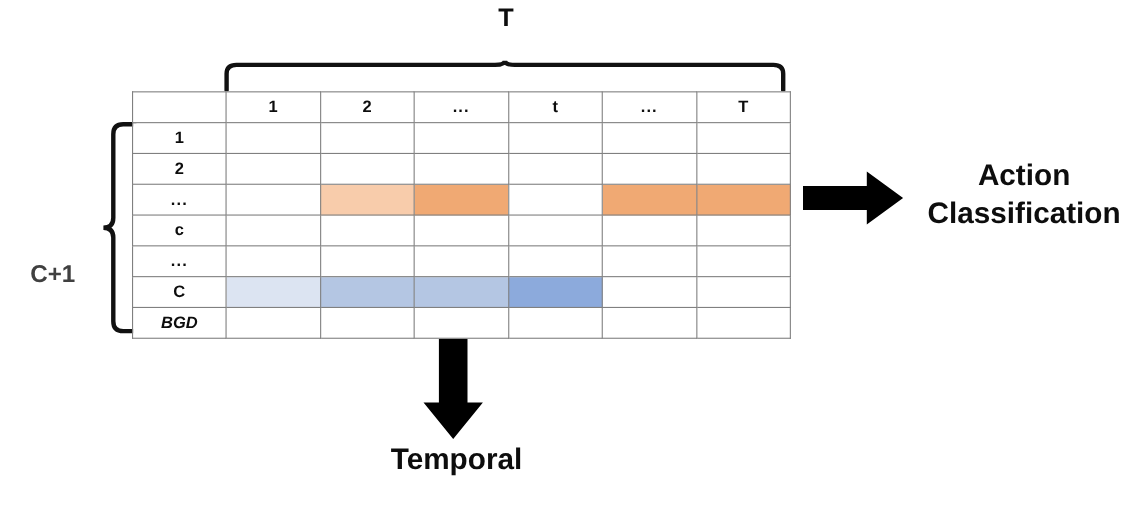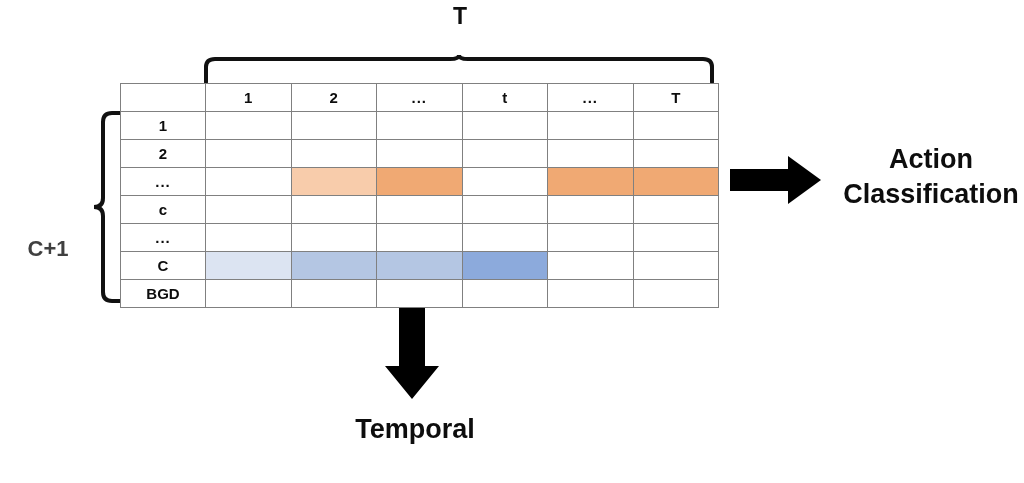--- a/index.html
+++ b/index.html
@@ -52,20 +52,21 @@
   }
   table.matrix td.corner {
     border-left: 1px solid #808080;
   }
   td.dots {
     font-size: 15px;
     letter-spacing: 1px;
   }
   td.bgd {
     font-size: 14px;
+    font-style: italic;
   }
 
   
   .brace-top {
     position: absolute;
     left: 203px;
     top: 55px;
     width: 512px;
     height: 28px;
     pointer-events: none;
@@ -127,21 +128,21 @@
     line-height: 1.30;
     text-align: center;
   }
   #action-classification-label {
     left: 838px;
     top: 142px;
     width: 186px;
   }
   #temporal-localization-label {
     left: 300px;
-    top: 412px;
+    top: 400px;
     width: 230px;
   }
 </style>
 </head>
 <body>
 
 <div id="stage">
 
   <div class="label-T">T</div>
 

